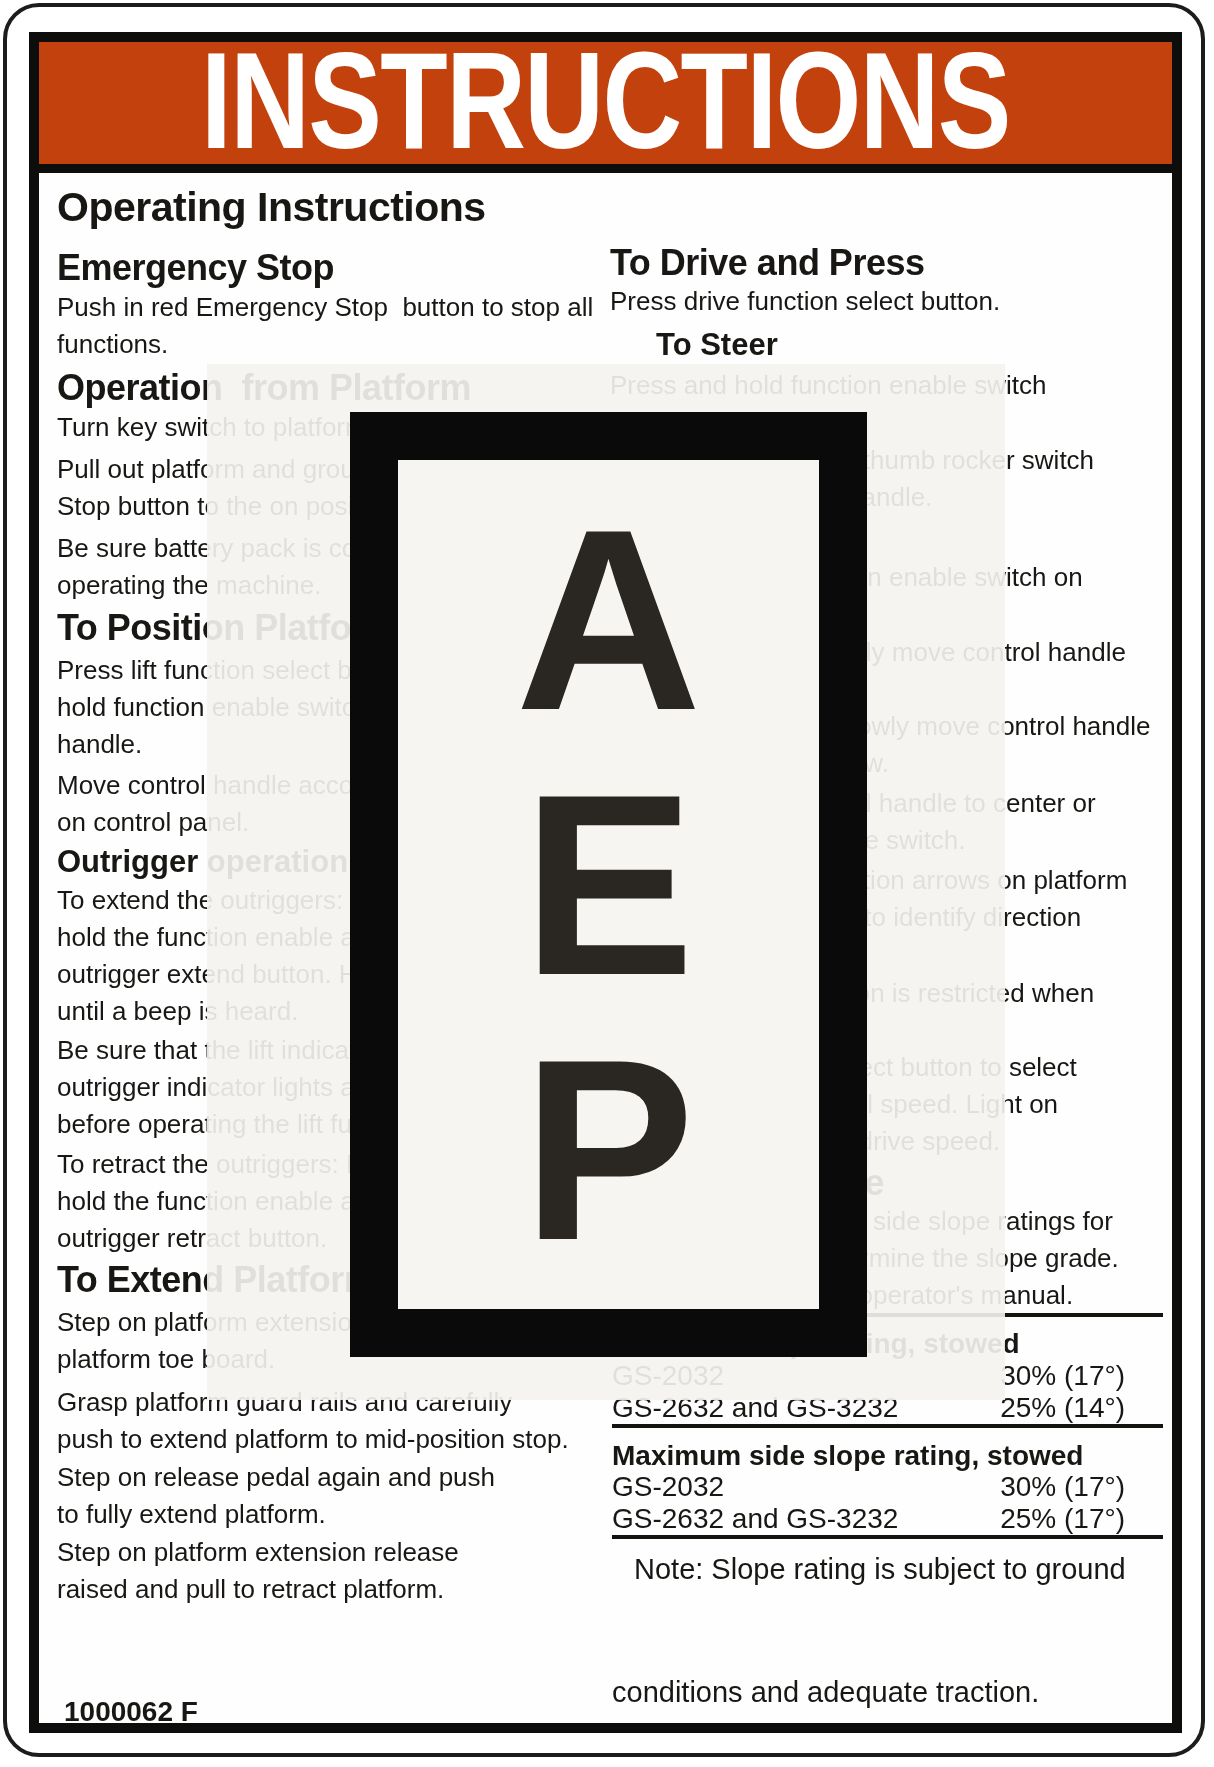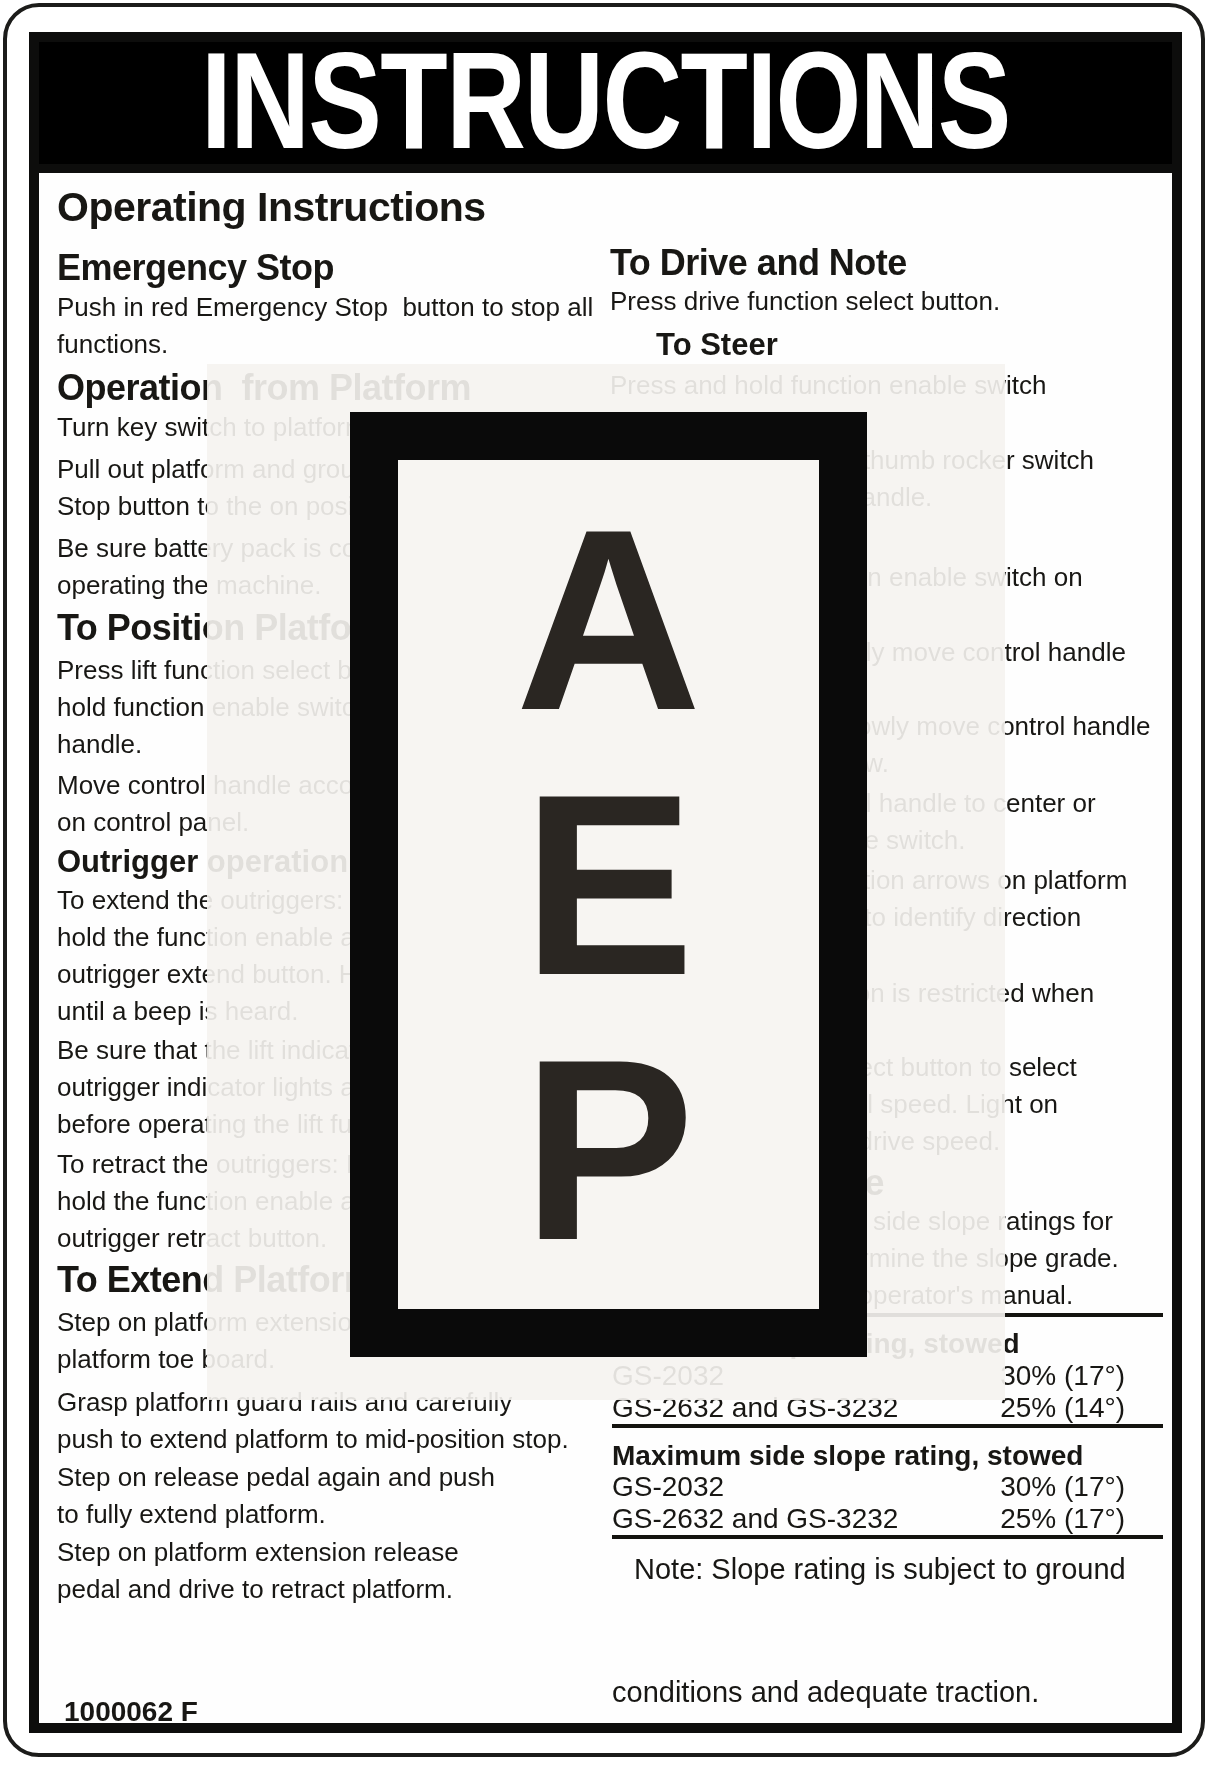--- a/index.html
+++ b/index.html
@@ -10,21 +10,21 @@
   .sticker-outline{
     position:absolute;left:3px;top:3px;width:1202px;height:1754px;
     border:4px solid #1c1c1a;border-radius:36px;box-sizing:border-box;background:#fff;
   }
   .frame{
     position:absolute;left:29px;top:32px;width:1153px;height:1701px;
     border:10px solid #0d0d0c;box-sizing:border-box;background:#fefefe;
   }
   .green-bar{
     position:absolute;left:0;top:0;right:0;height:131px;
-    background:#000000;border-bottom:9px solid #0d0d0c;box-sizing:border-box;
+    background:#c2410c;border-bottom:9px solid #0d0d0c;box-sizing:border-box;
     display:flex;align-items:center;justify-content:center;overflow:hidden;
   }
   .green-bar span{
     display:inline-block;color:#ffffff;font-weight:bold;font-size:138px;
     letter-spacing:-2px;transform:scaleX(0.80);white-space:pre;line-height:1;
     margin-top:-6px;
   }
   #canvas{position:absolute;inset:0;}
   .ln{position:absolute;white-space:pre;color:#181714;line-height:1.12;}
   .b  {font-size:26px;}
@@ -91,22 +91,22 @@
     <div class="ln b" style="top: 1187px; left: 57px;">hold the function enable and the</div>
     <div class="ln b" style="top: 1224px; left: 57px;">outrigger retract button.</div>
     <div class="ln h2" style="top: 1260px; left: 57px;">To Extend Platform</div>
     <div class="ln b" style="top: 1308px; left: 57px;">Step on platform extension release pedal and</div>
     <div class="ln b" style="top: 1345px; left: 57px;">platform toe board.</div>
     <div class="ln b" style="top: 1388px; left: 57px;">Grasp platform guard rails and carefully</div>
     <div class="ln b" style="top: 1425px; left: 57px;">push to extend platform to mid-position stop.</div>
     <div class="ln b" style="top: 1463px; left: 57px;">Step on release pedal again and push</div>
     <div class="ln b" style="top: 1500px; left: 57px; text-align: center;">to fully extend platform.</div>
     <div class="ln b" style="top: 1538px; left: 57px;">Step on platform extension release</div>
-    <div class="ln b" style="top: 1575px; left: 57px;">pedal and drive to retract platform.</div>
-    <div class="ln h2" style="top: 243px; left: 610px;">To Drive and Note</div>
+    <div class="ln b" style="top: 1575px; left: 57px;">raised and pull to retract platform.</div>
+    <div class="ln h2" style="top: 243px; left: 610px;">To Drive and Press</div>
     <div class="ln b" style="top: 287px; left: 610px;">Press drive function select button.</div>
     <div class="ln h3" style="top: 328px; left: 610px; margin-left: 46px;">To Steer</div>
     <div class="ln b" style="top: 371px; left: 610px;">Press and hold function enable switch</div>
     <div class="ln b" style="top: 408px; left: 610px;">on control handle.</div>
     <div class="ln b" style="top: 446px; left: 610px;">Slowly move steering thumb rocker switch</div>
     <div class="ln b" style="top: 483px; left: 610px;">on top of the control handle.</div>
     <div class="ln h3" style="top: 522px; left: 610px;">To Drive</div>
     <div class="ln b" style="top: 563px; left: 610px;">Press and hold function enable switch on</div>
     <div class="ln b" style="top: 600px; left: 610px;">control handle.</div>
     <div class="ln b" style="top: 638px; left: 610px;">To drive forward: Slowly move control handle</div>

